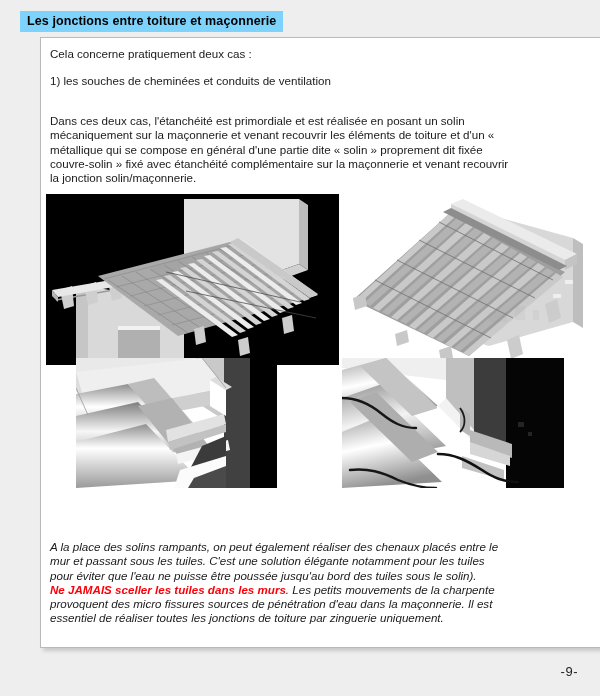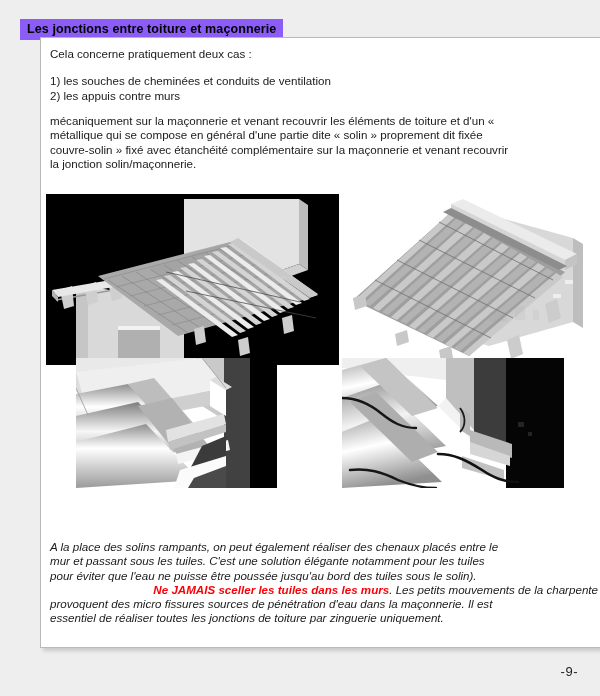--- a/index.html
+++ b/index.html
@@ -16,29 +16,28 @@
   }
 
   
   #page-title-wrap {
     position: absolute;
     left: 20px;
     top: 11px;
   }
   #page-title {
     display: inline-block;
-    background: #8b5cf6;
+    background: #7dd3fc;
     color: #000;
     font-weight: bold;
     font-size: 12.5px;
     line-height: 16px;
     padding: 2px 7px 3px 7px;
     white-space: nowrap;
     letter-spacing: 0.1px;
-    margin-top: 8px;
   }
 
   
   #content-card {
     position: absolute;
     left: 17px;
     top: 37px;
     width: 563px;
     height: 611px;
     background: #ffffff;
@@ -146,24 +145,24 @@
 <div id="page-title-wrap">
   <span id="page-title">Les jonctions entre toiture et maçonnerie</span>
 </div>
 
 <div id="content-card">
 
   <div id="intro-block" class="para">
     <div class="line">Cela concerne pratiquement deux cas :</div>
     <div class="spacer"></div>
     <div class="line">1) les souches de cheminées et conduits de ventilation</div>
-    <div class="line">2) les appuis contre murs</div>
   </div>
 
   <div id="solin-paragraph" class="para">
+    <div>Dans ces deux cas, l'étanchéité est primordiale et est réalisée en posant un solin</div>
     <div>mécaniquement sur la maçonnerie et venant recouvrir les éléments de toiture et d'un «</div>
     <div>métallique qui se compose en général d'une partie dite « solin » proprement dit fixée</div>
     <div>couvre-solin » fixé avec étanchéité complémentaire sur la maçonnerie et venant recouvrir</div>
     <div class="lastline">la jonction solin/maçonnerie.</div>
   </div>
 
   <div id="figures">
 
     <div class="figure" id="fig-roof-chimney">
       <svg class="fig-svg" viewBox="0 0 293 171" preserveAspectRatio="none">
@@ -422,21 +421,21 @@
           <rect x="186" y="74" width="4" height="4"></rect>
         </g>
       </svg>
     </div>
   </div>
 
   <div id="bottom-paragraph" class="para">
     <div>A la place des solins rampants, on peut également réaliser des chenaux placés entre le</div>
     <div>mur et passant sous les tuiles. C'est une solution élégante notamment pour les tuiles</div>
     <div>pour éviter que l'eau ne puisse être poussée jusqu'au bord des tuiles sous le solin).</div>
-    <div style="text-align:right;white-space:nowrap;">
+    <div style="text-align:left;white-space:nowrap;">
       <span class="warn">Ne JAMAIS sceller les tuiles dans les murs</span><span>. Les petits mouvements de la charpente</span>
     </div>
     <div>provoquent des micro fissures sources de pénétration d'eau dans la maçonnerie. Il est</div>
     <div style="text-align:left;">essentiel de réaliser toutes les jonctions de toiture par zinguerie uniquement.</div>
   </div>
 
 </div>
 
 <div id="page-number">-9-</div>
 

